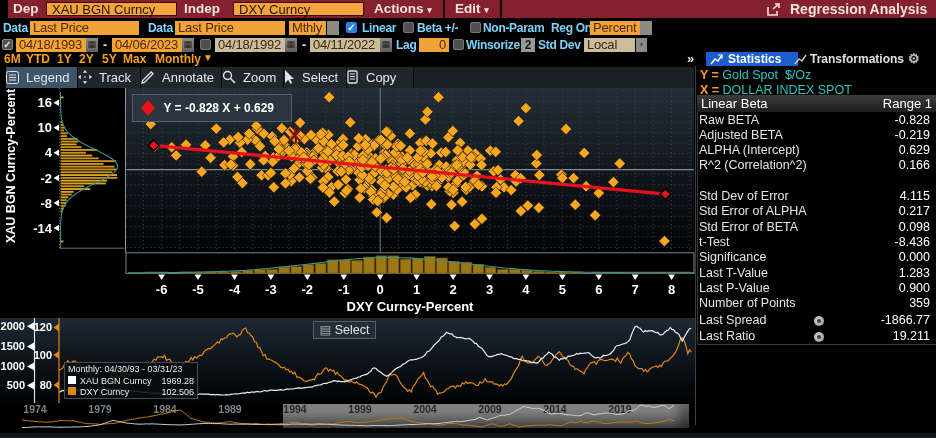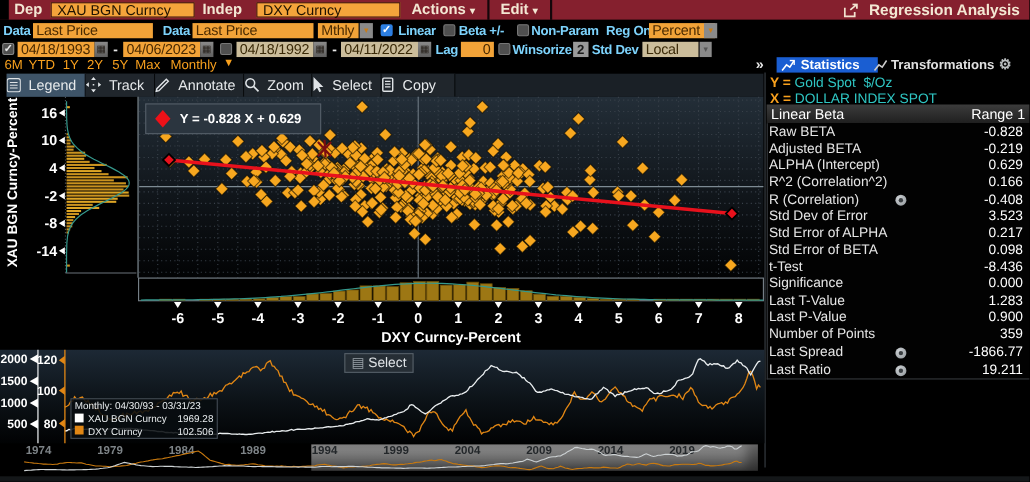--- a/index.html
+++ b/index.html
@@ -21,21 +21,21 @@
 .dbtn{position:absolute;height:14px;width:12px;background:#8a8a8a;color:#7a3c00;
  font-size:8px;text-align:center;line-height:14px}
 .calbtn{position:absolute;height:14px;width:12px;background:linear-gradient(#8a8a8a,#5f5f5f);color:#26201a;
  font-size:9px;text-align:center;line-height:13px}
 .cb{position:absolute;width:11px;height:11px;border-radius:2px}
 .cb.on{background:#2d7fe2;color:#fff;font-size:10px;font-weight:bold;line-height:11px;text-align:center}
 .cb.off{background:#4f4f4f;border:1px solid #777}
 .cb.gron{background:#4f4f4f;border:1px solid #888;color:#e8e8e8;font-size:10px;font-weight:bold;line-height:10px;text-align:center}
 .wlab{position:absolute;color:#e8e8e8;font-size:12.5px;font-weight:bold}
 
-.per{position:absolute;color:#f8a01d;font-size:12px;font-weight:normal;top:0}
+.per{position:absolute;color:#f8a01d;font-size:12px;font-weight:bold;top:0}
 
 #tabstat{position:absolute;background:#1a5ed2;color:#fff;font-size:12px;font-weight:bold}
 #tabtrans{position:absolute;color:#e0e0e0;font-size:12px;font-weight:bold}
 
 #toolbar{left:6px;top:66.5px;width:688px;height:21.5px;background:#1a2026;display:flex}
 .tbtn{height:21.5px;color:#e6e9eb;font-size:13px;border-right:1.5px solid #07090b;
  display:flex;align-items:center;justify-content:flex-start;gap:7px;background:#20262c}
 .tbtn.sel{background:#3e5468}
 .tbtn svg{position:static;display:block;flex:none}
 .cyrow{position:absolute;font-size:12.5px;font-weight:normal;white-space:pre}
@@ -850,28 +850,23 @@
       <span class="sv">-0.219</span>
     </div>
 <div class="srow" style="top:143.1px">
       <span class="sl">ALPHA (Intercept)</span>
       <span class="sv">0.629</span>
     </div>
 <div class="srow" style="top:158.4px">
       <span class="sl">R^2 (Correlation^2)</span>
       <span class="sv">0.166</span>
     </div>
-<div class="srow" style="top:173.7px">
-      <span class="sl">R (Correlation)</span>
-      <span class="sico"></span>
-      <span class="sv">-0.408</span>
-    </div>
 <div class="srow" style="top:189.0px">
       <span class="sl">Std Dev of Error</span>
-      <span class="sv">3.523</span>
+      <span class="sv">4.115</span>
     </div>
 <div class="srow" style="top:204.3px">
       <span class="sl">Std Error of ALPHA</span>
       <span class="sv">0.217</span>
     </div>
 <div class="srow" style="top:219.6px">
       <span class="sl">Std Error of BETA</span>
       <span class="sv">0.098</span>
     </div>
 <div class="srow" style="top:234.9px">

